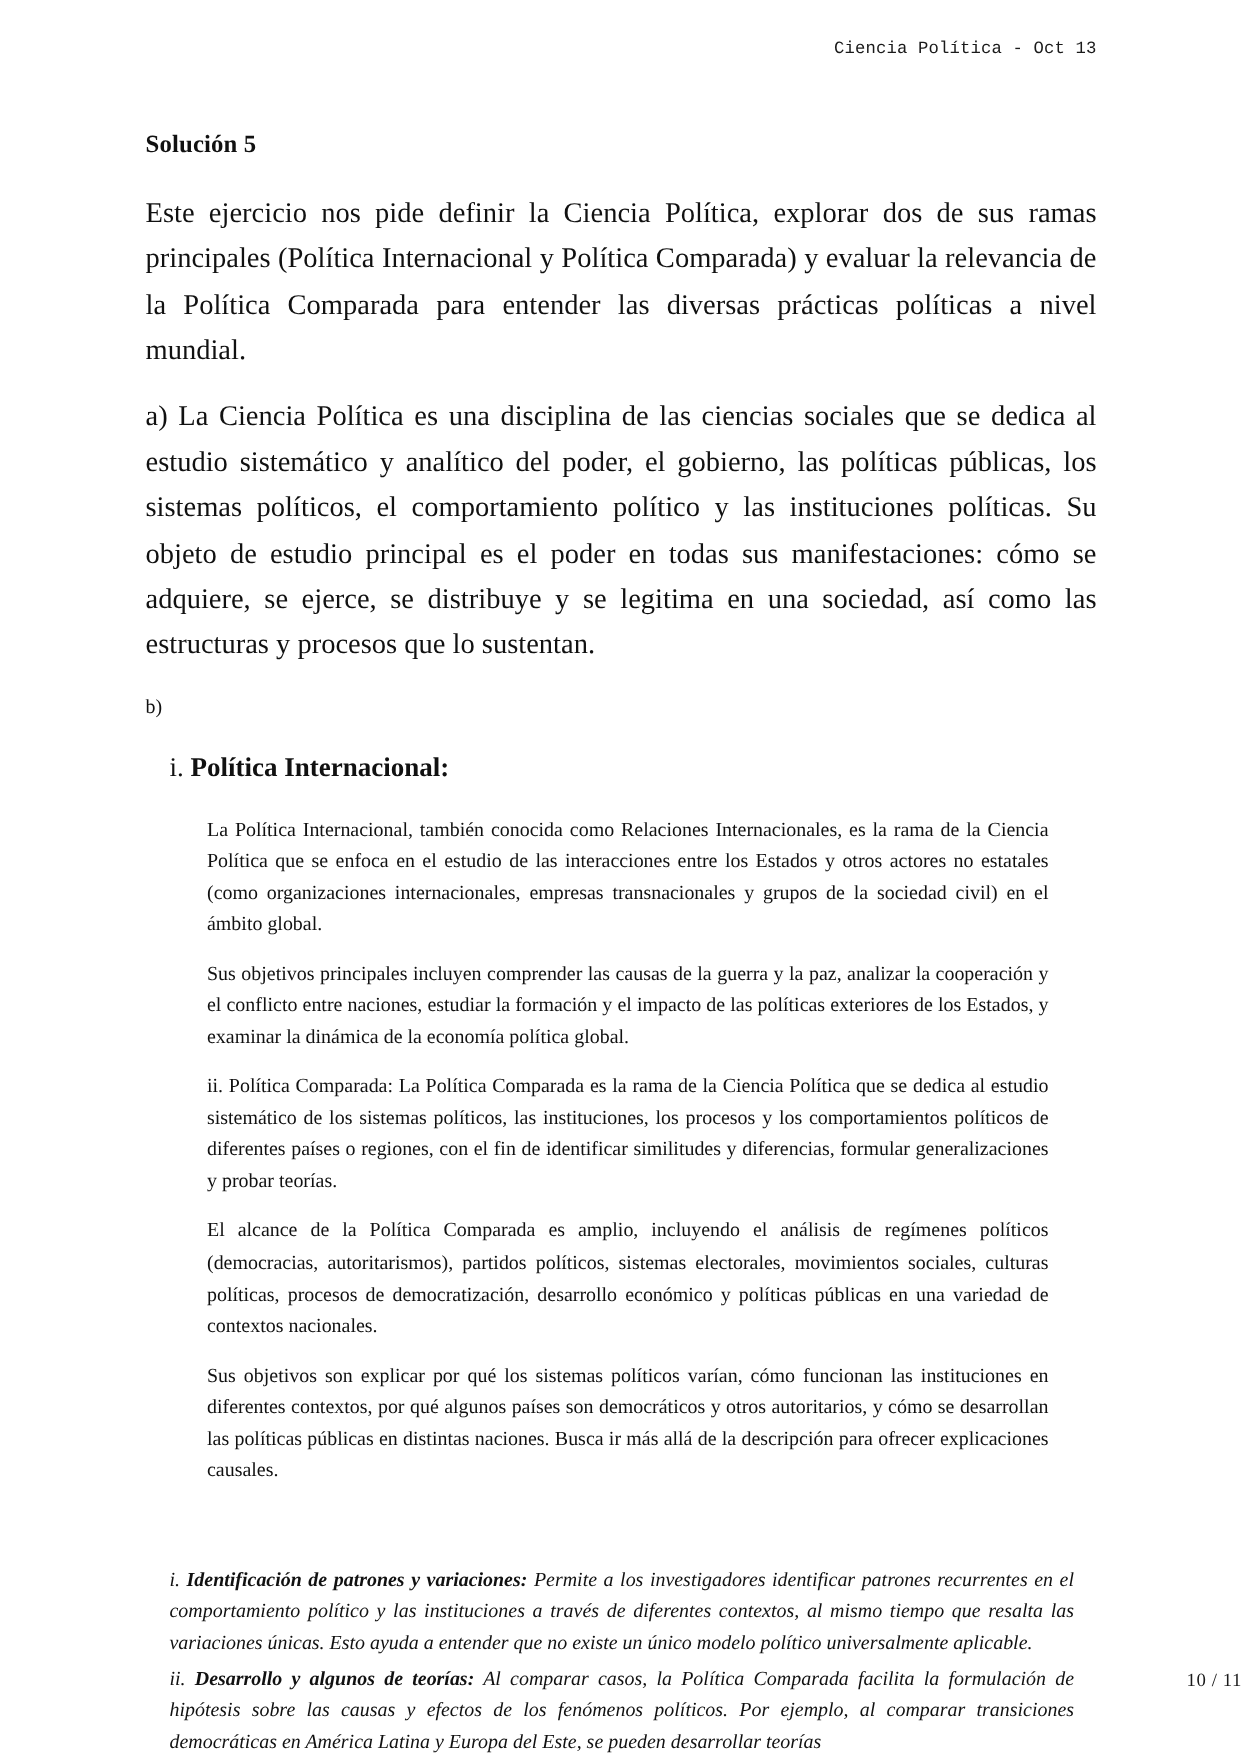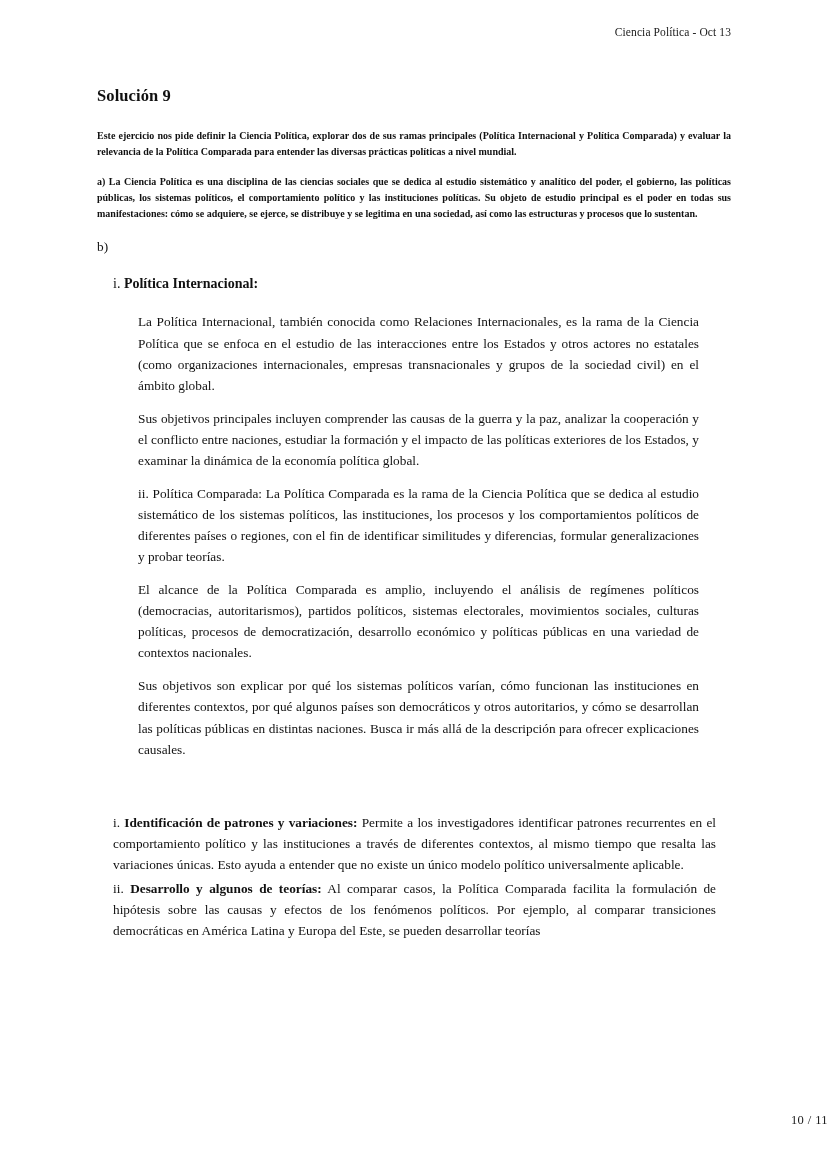--- a/index.html
+++ b/index.html
@@ -27,67 +27,67 @@
   
   .page-header {
     position: absolute;
     top: 26px;
     left: 97px;
     width: 634px;
     text-align: right;
     font-size: 11.5px;
     color: #1a1a1a;
     letter-spacing: 0.1px;
+    font-family: Liberation Mono, monospace;
   }
 
   
   .content {
     position: absolute;
     top: 86px;
     left: 97px;
     width: 634px;
   }
 
   h1.section-title {
     font-size: 16.5px;
     font-weight: bold;
     margin: 0 0 22px 0;
     letter-spacing: 0.1px;
     line-height: 1.2;
   }
 
   p.body-par {
-    font-size: 10px;
+    font-size: 19px;
     line-height: 1.60;
     margin: 0 0 14px 0;
     text-align: justify;
     text-justify: inter-word;
     hyphens: none;
-    font-weight: bold;
   }
 
   p.body-par.tight {
     margin-bottom: 10px;
   }
 
   p.label-only {
     font-size: 13.3px;
     line-height: 1.60;
     margin: 0 0 8px 0;
     text-align: left;
   }
 
   
   .sub-block {
     margin-left: 16px;
     width: 603px;
   }
 
   .sub-heading {
-    font-size: 14px;
+    font-size: 18px;
     line-height: 1.60;
     margin: 16px 0 0 0;
     text-align: left;
   }
 
   .sub-heading .marker {
     font-weight: normal;
   }
 
   .sub-heading .term {
@@ -124,20 +124,21 @@
     width: 603px;
     margin-top: 18px;
   }
 
   .c-list p {
     font-size: 13.3px;
     line-height: 1.585;
     margin: 0 0 3px 0;
     text-align: justify;
     text-justify: inter-word;
+    font-style: italic;
   }
 
   .c-list p:last-child {
     margin-bottom: 0;
   }
 
   .c-list .marker {
     font-weight: normal;
   }
 
@@ -163,21 +164,21 @@
 </style>
 </head>
 <body>
 
 <div class="page">
 
   <div class="page-header">Ciencia Política - Oct 13</div>
 
   <div class="content">
 
-    <h1 class="section-title">Solución 9</h1>
+    <h1 class="section-title">Solución 5</h1>
 
     <p class="body-par">Este ejercicio nos pide definir la Ciencia Política, explorar dos de sus ramas principales (Política Internacional y Política Comparada) y evaluar la relevancia de la Política Comparada para entender las diversas prácticas políticas a nivel mundial.</p>
 
     <p class="body-par">a) La Ciencia Política es una disciplina de las ciencias sociales que se dedica al estudio sistemático y analítico del poder, el gobierno, las políticas públicas, los sistemas políticos, el comportamiento político y las instituciones políticas. Su objeto de estudio principal es el poder en todas sus manifestaciones: cómo se adquiere, se ejerce, se distribuye y se legitima en una sociedad, así como las estructuras y procesos que lo sustentan.</p>
 
     <p class="label-only">b)</p>
 
     <div class="sub-block">
 
       <p class="sub-heading">

